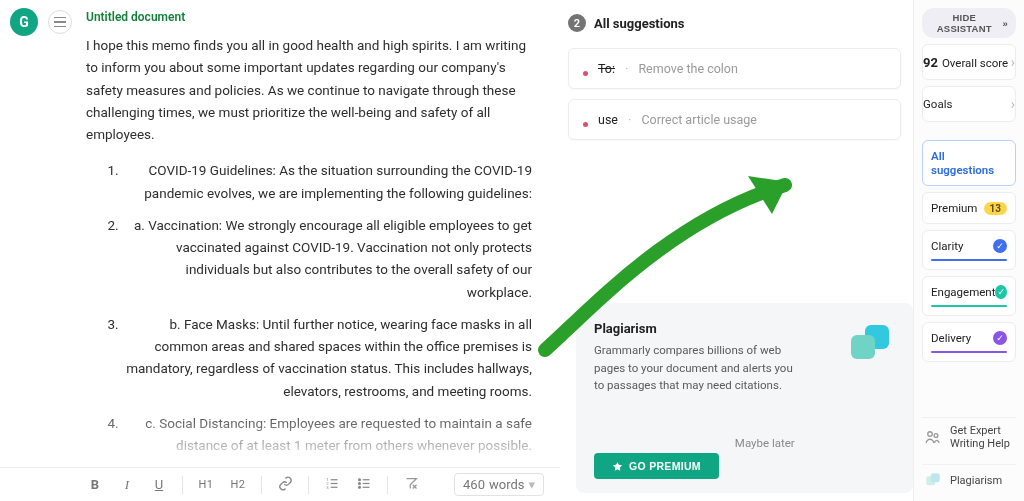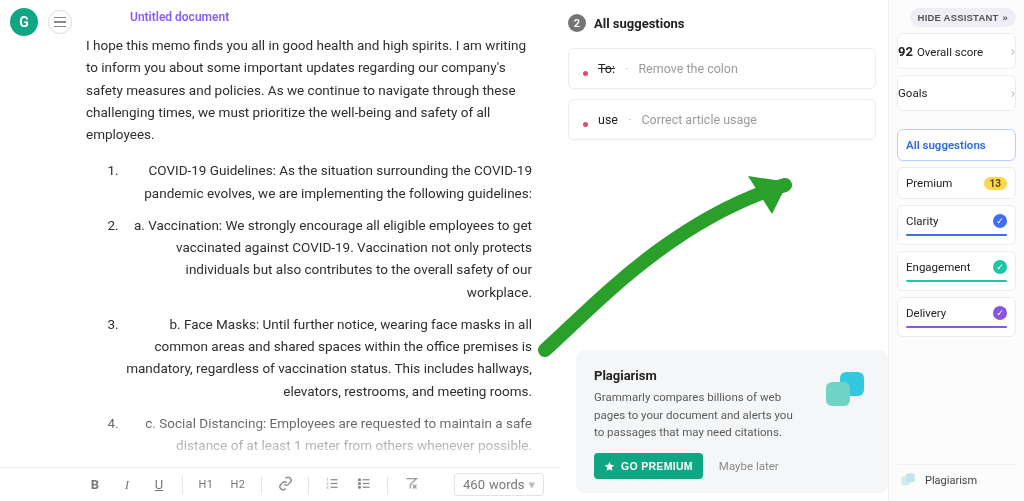--- a/index.html
+++ b/index.html
@@ -22,21 +22,21 @@
     flex-direction: column;
     padding: 10px 28px 0 86px;
   }
   .middle-col {
     flex: 1;
     height: 100%;
     padding: 14px 12px 0 8px;
     position: relative;
   }
   .right-col {
-    width: 136px;
+    width: 111px;
     height: 100%;
     border-left: 1px solid #eee;
     padding: 8px 8px 0 8px;
     display: flex;
     flex-direction: column;
     gap: 6px;
     background: #fcfcfc;
   }
 
   
@@ -58,21 +58,21 @@
   .hamburger {
     width: 24px; height: 24px;
     border: 1px solid #ddd;
     border-radius: 50%;
     display: flex; flex-direction: column; justify-content: center; align-items: center;
     gap: 3px;
   }
   .hamburger span { display: block; width: 12px; height: 1.5px; background: #888; }
 
   .doc-title {
-    font-size: 12px; color: #8b5cf6; font-weight: 600; margin-bottom: 10px; margin-left: 44px;
+    font-size: 12px; color: #15803d; font-weight: 600; margin-bottom: 10px;
   }
   .doc-body {
     font-size: 13.5px; line-height: 1.65; color: #2e2e2e;
     overflow: hidden;
   }
   .doc-body p { margin-bottom: 14px; }
   .doc-body ol { padding-left: 36px; }
   .doc-body li { margin-bottom: 10px; line-height: 1.65; text-align: right; }
   .squiggly {
     text-decoration: underline;
@@ -140,22 +140,22 @@
     bottom: 8px; left: 16px; right: 0;
     background: #f4f6f7;
     border-radius: 8px;
     padding: 18px 18px 14px 18px;
   }
   .promo h4 { font-size: 13px; font-weight: 700; margin-bottom: 6px; }
   .promo p { font-size: 11.5px; line-height: 1.5; color: #5a5a5a; max-width: 210px; }
   .promo-row { display:flex; align-items:center; gap: 16px; margin-top: 12px;}
   .go-premium {
     background: #11a683; color: #fff; font-weight: 700; font-size: 10.5px;
-    padding: 7px 10px; border-radius: 4px; border: none;
-    display:flex; align-items:center; gap:6px; letter-spacing:.3px;
+    padding: 7px 18px; border-radius: 4px; border: none;
+    display:flex; align-items:center; gap:6px; letter-spacing:.3px;margin-top:47px;
   }
   .maybe { font-size: 11.5px; color: #8a8a8a; }
   .promo-icon {
     position: absolute; right: 22px; top: 22px;
     width: 40px; height: 40px;
   }
   .promo-icon .sq {
     position: absolute; width: 24px; height: 24px; border-radius: 6px;
   }
   .promo-icon .sq.a { background: #6fd3c5; top: 10px; left: 0; }
@@ -385,20 +385,29 @@
     <div class="tab-cat">
       <div class="cat-row">
         <span>Delivery</span>
         <span class="status-dot purple">✓</span>
       </div>
       <div class="underline-bar ub-purple"></div>
     </div>
 
     <div class="bottom-links">
       <div class="blink">
+        <svg width="18" height="18" viewBox="0 0 24 24" stroke="#9a9a9a" fill="none" stroke-width="1.8">
+            <circle cx="8" cy="8" r="3"></circle>
+            <circle cx="16" cy="10" r="2.5"></circle>
+            <path d="M3 20c0-3 3-5 5-5s5 2 5 5"></path>
+            <path d="M14 20c0-2 2-3.5 3-3.5s3 1.5 3 3.5"></path>
+          </svg>
+        <span><span>Get Expert</span><br><span>Writing Help</span></span>
+      </div>
+      <div class="blink">
         <svg width="18" height="18" viewBox="0 0 24 24" fill="none">
             <rect x="3" y="7" width="12" height="12" rx="3" fill="#cfeee7"></rect>
             <rect x="9" y="3" width="12" height="12" rx="3" fill="#bfe6f0"></rect>
           </svg>
         <span>Plagiarism</span>
       </div>
     </div>
   </div>
 </div>
 

